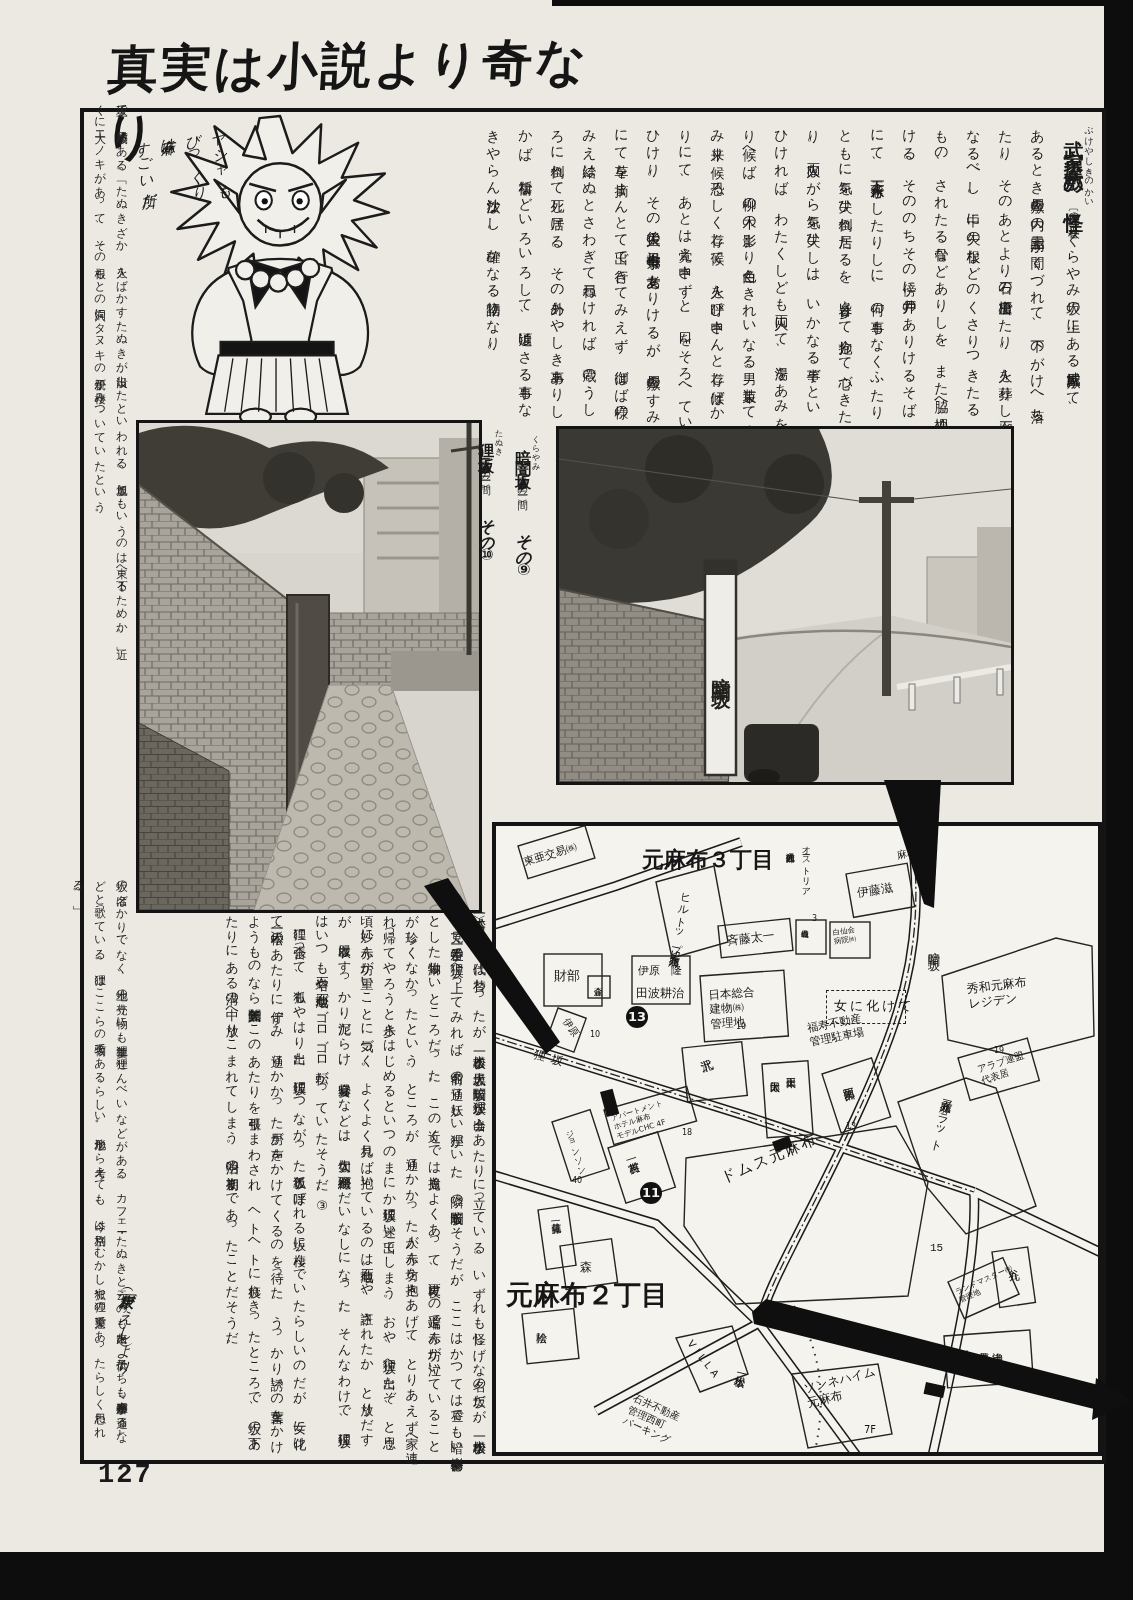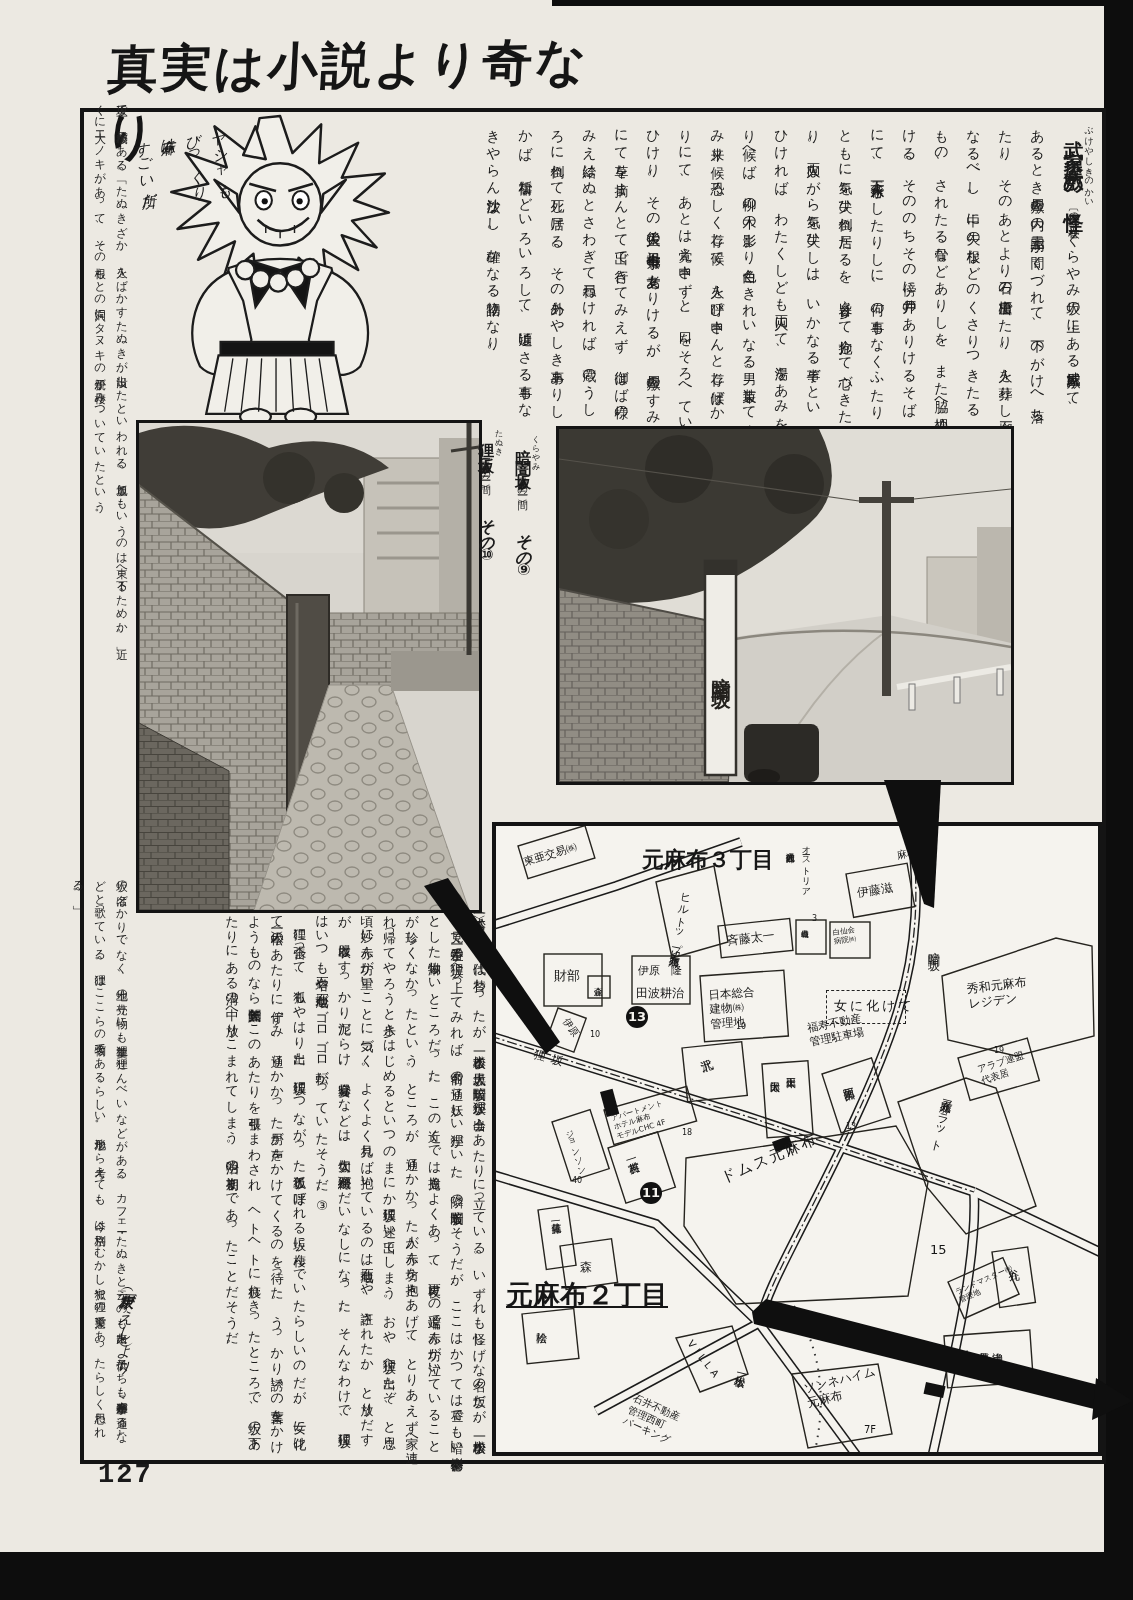--- a/index.html
+++ b/index.html
@@ -278,21 +278,21 @@
           <rect x="104" y="266" width="13" height="26" transform="rotate(-15 104 266)"></rect>
           <rect x="276" y="316" width="18" height="11" transform="rotate(-20 276 316)"></rect>
           <rect x="430" y="556" width="20" height="12" transform="rotate(12 430 556)"></rect>
         </g>
         <path d="M298,480 C320,516 332,560 320,620" stroke="#333" stroke-width="2" stroke-dasharray="1.5 6"></path>
       </g>
     </svg>
     <div class="garage-box"></div>
     <div>
         <div class="map-label" style="left: 146px; top: 20px; font-size: 22px; font-weight: bold; text-align: right;">元麻布３丁目</div>
-        <div class="map-label" style="left: 10px; top: 452px; font-size: 27px; font-weight: bold; text-decoration: underline;">元麻布２丁目</div>
+        <div class="map-label" style="left: 10px; top: 452px; font-size: 27px; font-weight: bold;">元麻布２丁目</div>
         <div class="map-label" style="left: 26px; top: 30px; font-size: 11px; transform: rotate(-17deg);">東亜交易㈱</div>
         <div class="map-label" style="left: 184px; top: 58px; font-size: 11px; writing-mode: vertical-rl; transform: rotate(10deg);">ヒルトップ元麻布 5F</div>
         <div class="map-label" style="left: 230px; top: 108px; font-size: 12px; transform: rotate(-7deg);">斉藤太一</div>
         <div class="map-label" style="left: 58px; top: 142px; font-size: 13px;">財部</div>
         <div class="map-label" style="left: 96px; top: 154px; font-size: 9px; writing-mode: vertical-rl;">金森</div>
         <div class="map-label" style="left: 142px; top: 138px; font-size: 11px;">伊原　隆</div>
         <div class="map-label" style="left: 140px; top: 160px; font-size: 12px;">田波耕治</div>
         <div class="map-label" style="left: 74px; top: 190px; font-size: 10px; transform: rotate(55deg);">伊原</div>
         <div class="map-label" style="left: 212px; top: 162px; font-size: 11.5px; transform: rotate(-4deg);">日本総合
 建物㈱
@@ -340,21 +340,21 @@
 パーキング</div>
         <div class="map-label" style="left: 240px; top: 540px; font-size: 11px; writing-mode: vertical-rl; transform: rotate(14deg);">一本松坂</div>
         <div class="map-label" style="left: 400px; top: 24px; font-size: 10px; transform: rotate(-11deg);">麻布分室</div>
         <div class="map-label" style="left: 304px; top: 14px; font-size: 9px; writing-mode: vertical-rl;">オーストリア</div>
         <div class="map-label" style="left: 288px; top: 20px; font-size: 9px; writing-mode: vertical-rl;">通商代表部</div>
         <div class="map-label" style="left: 94px; top: 204px; font-size: 8px;">10</div>
         <div class="map-label" style="left: 240px; top: 196px; font-size: 8px;">10</div>
         <div class="map-label" style="left: 186px; top: 302px; font-size: 8px;">18</div>
         <div class="map-label" style="left: 76px; top: 350px; font-size: 8px;">40</div>
         <div class="map-label" style="left: 498px; top: 220px; font-size: 8px;">19</div>
-        <div class="map-label" style="left: 434px; top: 416px; font-size: 13px;">15</div>
+        <div class="map-label" style="left: 434px; top: 416px; font-size: 11px; font-family: Liberation Mono, monospace;">15</div>
         <div class="map-label" style="left: 316px; top: 88px; font-size: 8px;">3</div>
         <div class="map-label" style="left: 350px; top: 296px; font-size: 8px;">13</div>
         <div class="map-cnum" style="left: 130px; top: 180px;">13</div>
         <div class="map-cnum" style="left: 144px; top: 356px;">11</div>
       </div>
   </div>
 
   <svg class="abs wedges">
     <polygon points="884,780 941,780 934,908 924,904" fill="#0f0f0f"></polygon>
     <polygon points="424,886 448,878 560,1042 546,1054" fill="#0f0f0f"></polygon>

